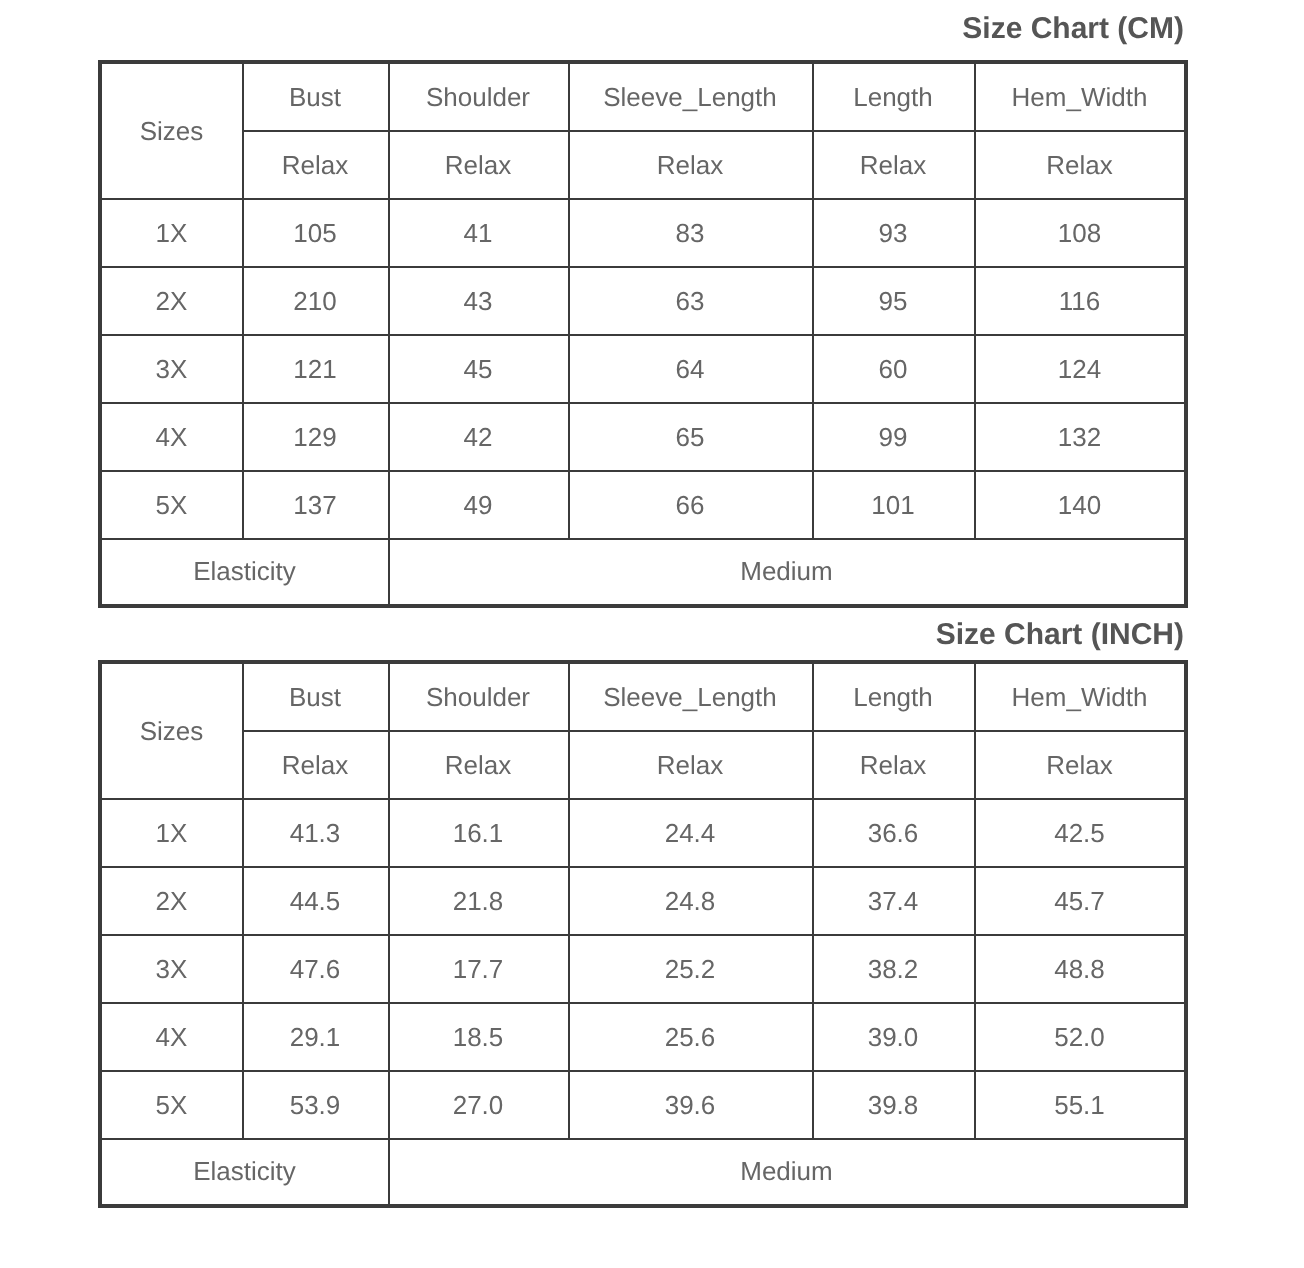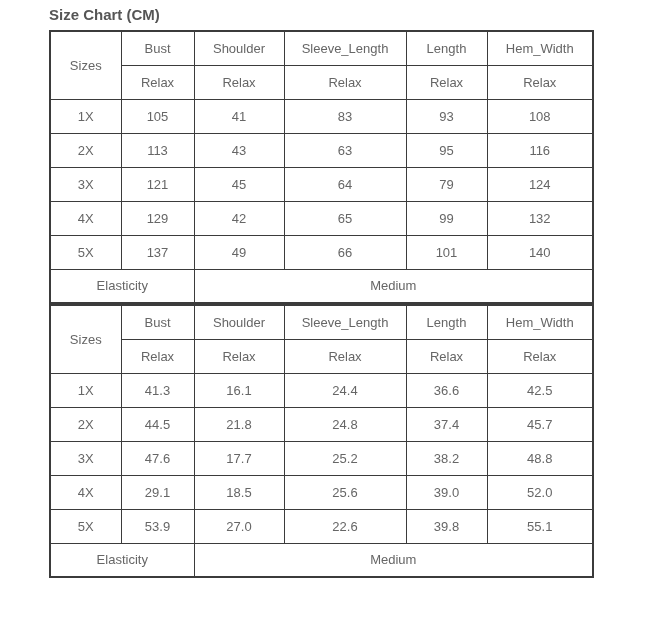--- a/index.html
+++ b/index.html
@@ -7,21 +7,21 @@
   .page {
     width: 652px; height: 634px;
     background: #ffffff;
     font-family: "Liberation Sans", sans-serif;
     padding-top: 3px;
     overflow: hidden;
   }
   .chart-title {
     width: 543px;
     margin: 2px 0 6px 49px;
-    text-align: left;
+    text-align: right;
     font-size: 15px;
     line-height: 19px;
     font-weight: bold;
     color: #555555;
   }
   .chart-title.second { margin: 4px 0 3px 49px; }
   table.size-chart {
     border-collapse: collapse;
     table-layout: fixed;
     width: 543px;
@@ -76,32 +76,32 @@
       <tr>
         <td>1X</td>
         <td>105</td>
         <td>41</td>
         <td>83</td>
         <td>93</td>
         <td>108</td>
       </tr>
       <tr>
         <td>2X</td>
-        <td>113</td>
+        <td>210</td>
         <td>43</td>
         <td>63</td>
         <td>95</td>
         <td>116</td>
       </tr>
       <tr>
         <td>3X</td>
         <td>121</td>
         <td>45</td>
         <td>64</td>
-        <td>79</td>
+        <td>60</td>
         <td>124</td>
       </tr>
       <tr>
         <td>4X</td>
         <td>129</td>
         <td>42</td>
         <td>65</td>
         <td>99</td>
         <td>132</td>
       </tr>
@@ -113,20 +113,21 @@
         <td>101</td>
         <td>140</td>
       </tr>
       <tr>
         <td colspan="2">Elasticity</td>
         <td colspan="4">Medium</td>
       </tr>
     </tbody>
   </table>
 
+  <div class="chart-title second">Size Chart (INCH)</div>
 
   <table class="size-chart">
     <colgroup>
       <col style="width:71px">
         <col style="width:73px">
         <col style="width:90px">
       <col style="width:122px">
         <col style="width:81px">
         <col style="width:106px">
     </colgroup>
@@ -175,21 +176,21 @@
         <td>29.1</td>
         <td>18.5</td>
         <td>25.6</td>
         <td>39.0</td>
         <td>52.0</td>
       </tr>
       <tr>
         <td>5X</td>
         <td>53.9</td>
         <td>27.0</td>
-        <td>22.6</td>
+        <td>39.6</td>
         <td>39.8</td>
         <td>55.1</td>
       </tr>
       <tr>
         <td colspan="2">Elasticity</td>
         <td colspan="4">Medium</td>
       </tr>
     </tbody>
   </table>
 

